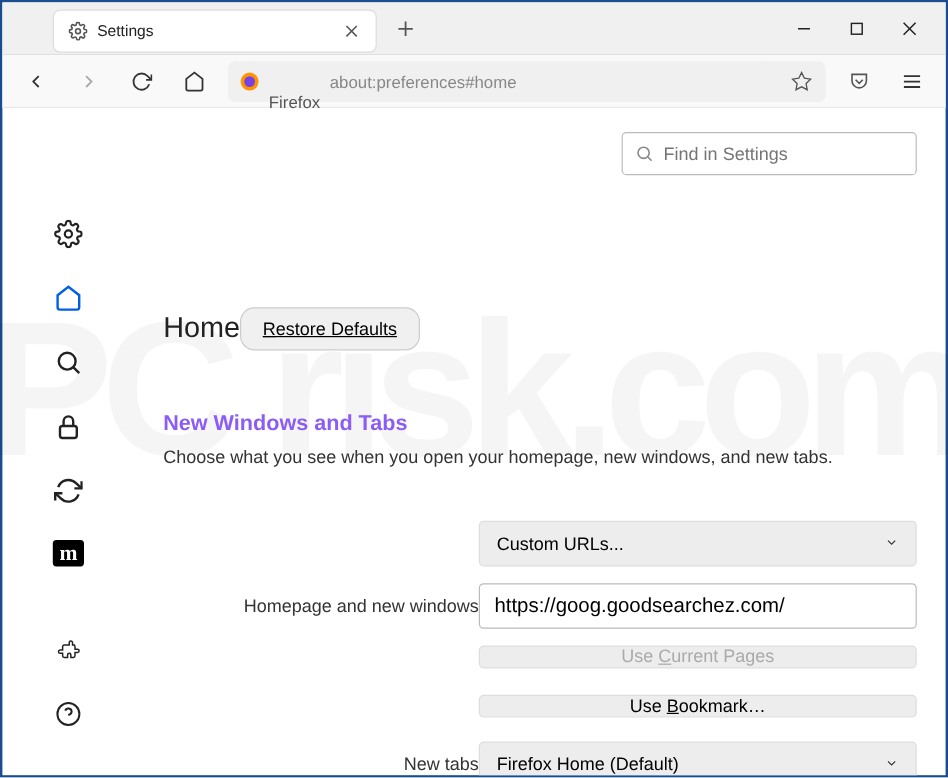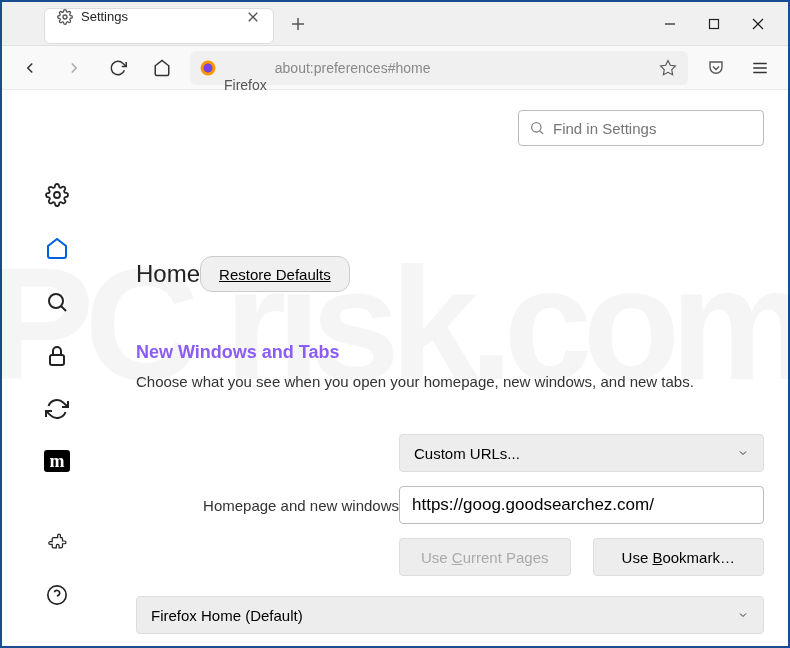--- a/index.html
+++ b/index.html
@@ -4,21 +4,21 @@
   <style>
     * { margin: 0; padding: 0; box-sizing: border-box; font-family: -apple-system, BlinkMacSystemFont, "Segoe UI", sans-serif; }
     body { width: 790px; height: 648px; background: #f0f0f0; position: relative; overflow: hidden; }
     .window { width: 790px; height: 648px; background: #fff; border: 2px solid #1a4d8f; position: relative; }
     
     
     .watermark { position: absolute; top: 50%; left: 50%; transform: translate(-50%, -50%); font-size: 160px; font-weight: bold; color: rgba(0,0,0,0.04); pointer-events: none; z-index: 0; white-space: nowrap; letter-spacing: -10px; }
     
     
     .titlebar { height: 44px; display: flex; align-items: center; background: #f0f0f0; border-bottom: 1px solid #e0e0e0; position: relative; z-index: 2; }
-    .tab { display: flex; background: #fff; border-radius: 6px; margin-left: 42px; margin-top: 4px; height: 36px; padding: 0 12px; width: 230px; border: 1px solid #ddd; }
+    .tab { display: flex; align-items: center; background: #fff; border-radius: 6px; margin-left: 42px; margin-top: 4px; height: 36px; padding: 0 12px; width: 270px; border: 1px solid #ddd; }
     .tab-icon { width: 16px; height: 16px; margin-right: 8px; }
     .tab-title { flex: 1; font-size: 13px; color: #222; }
     .tab-close { width: 16px; height: 16px; display: flex; align-items: center; justify-content: center; cursor: pointer; }
     .new-tab { width: 28px; height: 28px; margin-left: 10px; display: flex; align-items: center; justify-content: center; cursor: pointer; }
     .window-controls { position: absolute; right: 8px; top: 0; height: 44px; display: flex; align-items: center; }
     .wc { width: 44px; height: 32px; display: flex; align-items: center; justify-content: center; cursor: pointer; }
     
     
     .toolbar { height: 44px; display: flex; align-items: center; padding: 0 12px; gap: 12px; background: #f9f9f9; border-bottom: 1px solid #e8e8e8; position: relative; z-index: 2; }
     .tbtn { width: 32px; height: 32px; display: flex; align-items: center; justify-content: center; border-radius: 4px; cursor: pointer; }
@@ -49,21 +49,21 @@
     .section-desc { font-size: 15px; color: #333; margin-bottom: 44px; }
     
     .row { display: flex; align-items: center; margin-bottom: 14px; }
     .row-label { width: 263px; font-size: 15px; color: #333; text-align: right; }
     .row-control { flex: 1; }
     
     .select { width: 100%; height: 38px; background: #ededed; border: 1px solid #ddd; border-radius: 4px; display: flex; align-items: center; padding: 0 14px; font-size: 15px; cursor: pointer; position: relative; }
     .select-chev { position: absolute; right: 14px; }
     .text-input { width: 100%; height: 38px; border: 1px solid #bbb; border-radius: 4px; padding: 0 12px; font-size: 17px; outline: none; }
     
-    .btn-pair { display: flex; gap: 22px; }
+    .btn-pair { display: flex; gap: 22px; flex-direction: column; }
     .btn-half { flex: 1; height: 38px; background: #ededed; border: 1px solid #ddd; border-radius: 4px; font-size: 15px; cursor: pointer; }
     .btn-half.disabled { color: #aaa; cursor: default; }
     
     .underline-char { text-decoration: underline; }
   </style>
 </head>
 <body>
 
 <div class="window">
   <div class="watermark">PC risk.com</div>
@@ -247,20 +247,21 @@
 
       <div class="row">
         <div class="row-label"></div>
         <div class="row-control btn-pair">
           <button class="btn-half disabled">Use <span class="underline-char">C</span>urrent Pages</button>
           <button class="btn-half">Use <span class="underline-char">B</span>ookmark…</button>
         </div>
       </div>
 
       <div class="row" style="margin-top:20px">
+        <div class="row-label">New tabs</div>
         <div class="row-control">
           <div class="select">
             <span>Firefox Home (Default)</span>
             <span class="select-chev"><svg width="12" height="12" viewBox="0 0 24 24" fill="none" stroke="#333" stroke-width="2">
                   <polyline points="6 9 12 15 18 9"></polyline>
                 </svg></span>
           </div>
         </div>
       </div>
 

